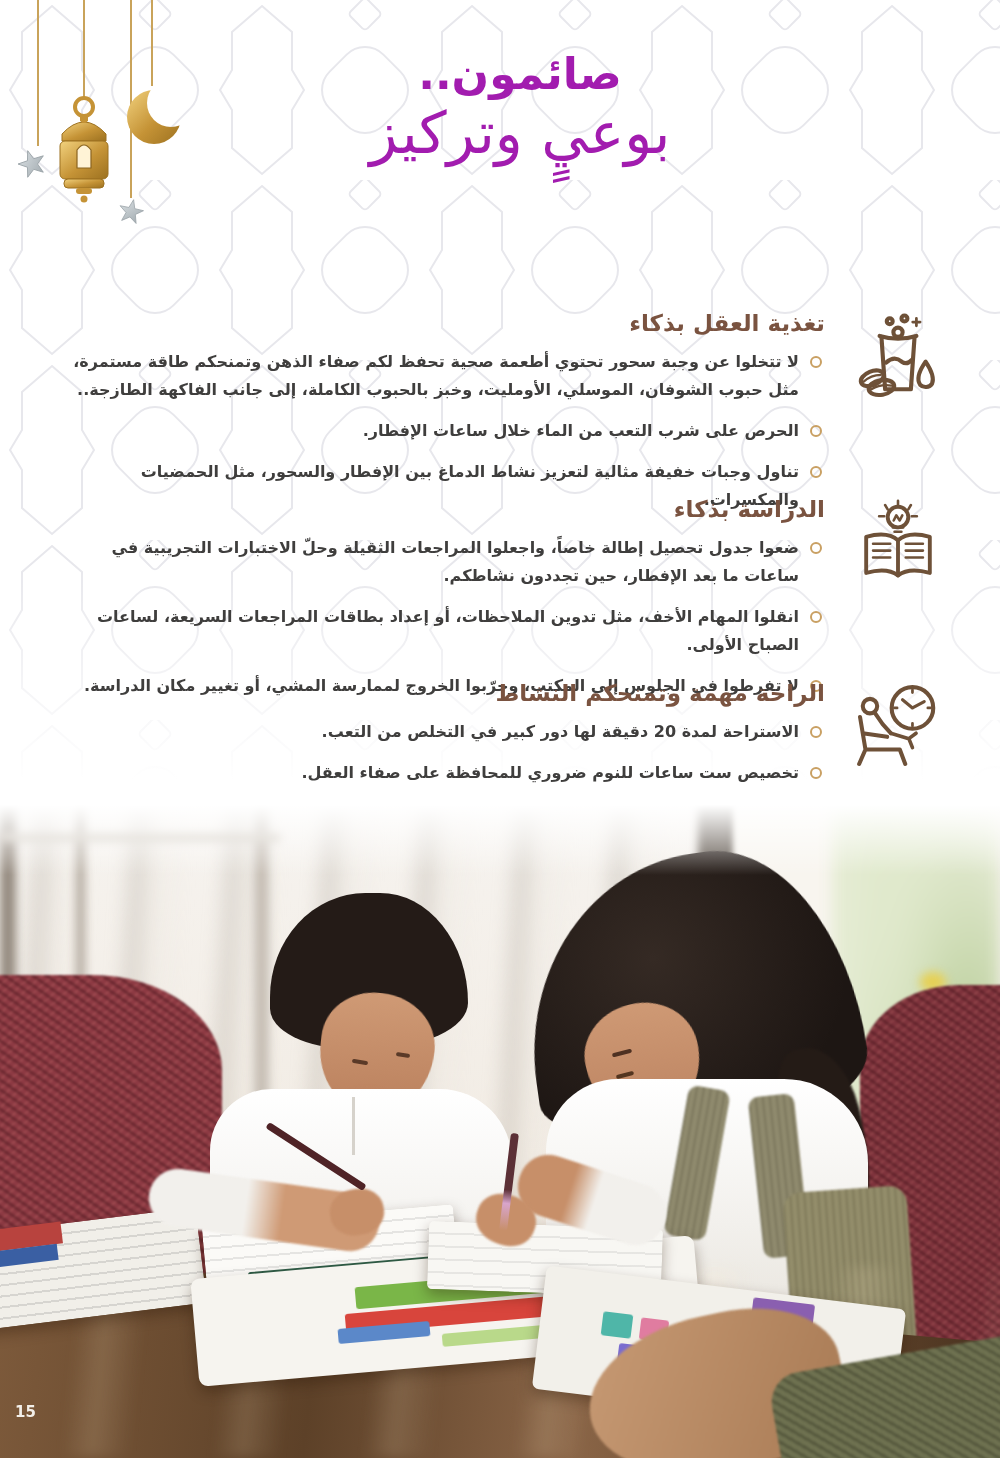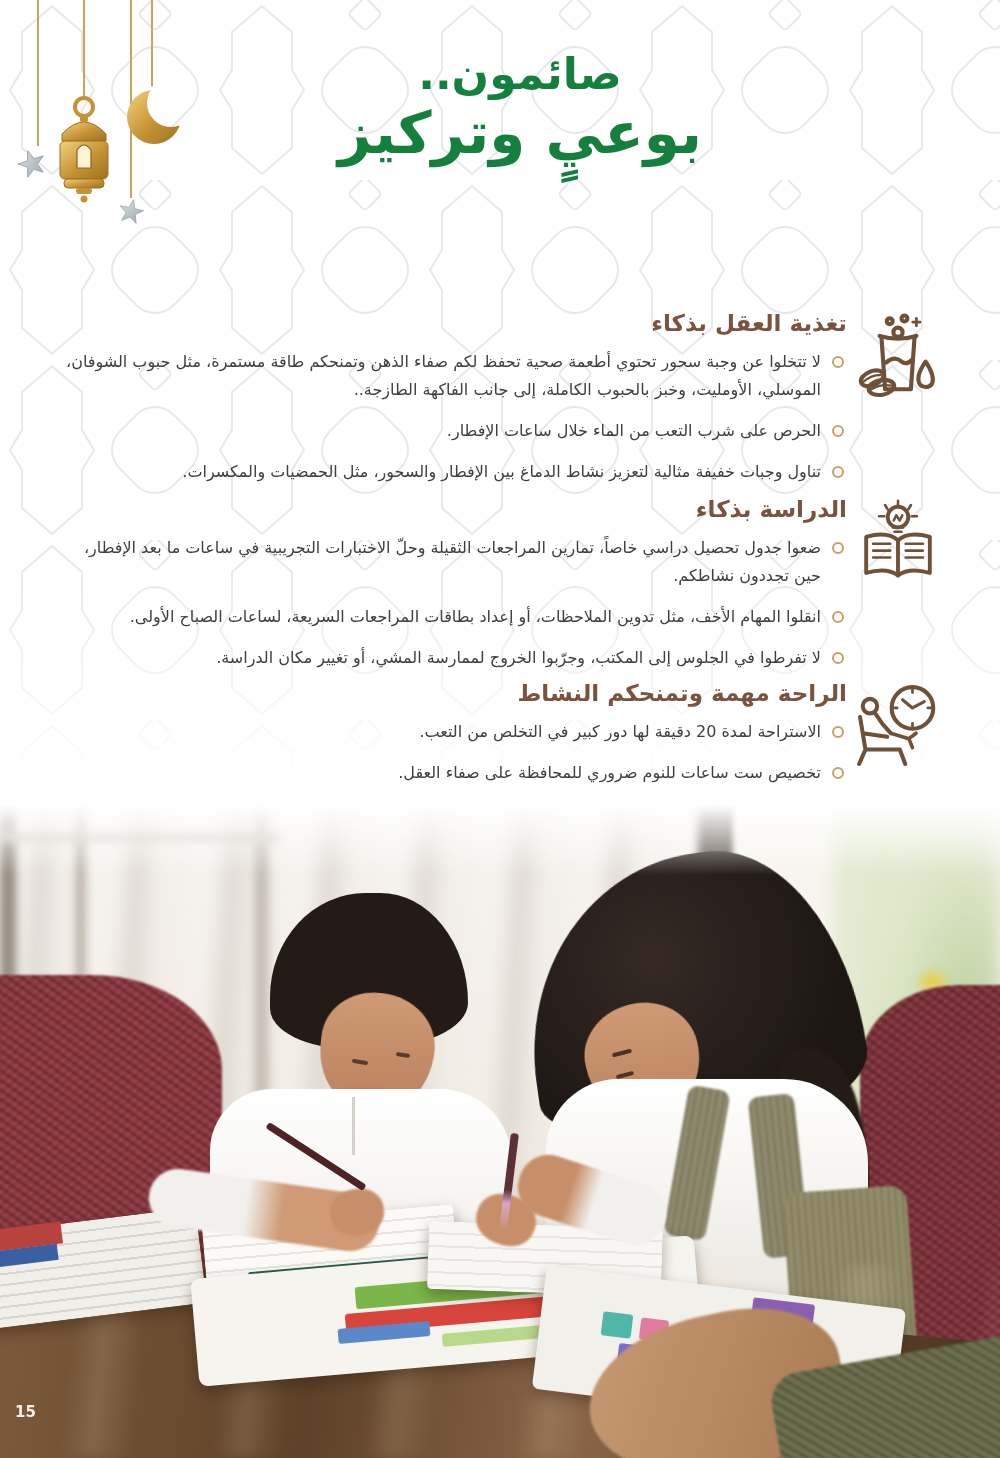--- a/index.html
+++ b/index.html
@@ -7,34 +7,34 @@
     position:relative;width:1000px;height:1458px;overflow:hidden;
     background:#ffffff;font-family:"DejaVu Sans",sans-serif;direction:rtl;
   }
   
   .pattern{position:absolute;top:0;right:0;}
   .pattern-fade{position:absolute;top:560px;right:0;width:1000px;height:250px;
     background:linear-gradient(180deg,rgba(255,255,255,0),#ffffff 88%);}
   
   .deco{position:absolute;top:0;right:780px;}
   
-  .title-block{position:absolute;top:50px;right:220px;width:520px;text-align:center;color:#15803d;}
+  .title-block{position:absolute;top:50px;right:220px;width:520px;text-align:center;color:#a21caf;}
   .title-line1{font-size:44px;font-weight:bold;line-height:1.1;}
-  .title-line2{font-size:58px;font-weight:bold;line-height:1.15;margin-top:2px;}
+  .title-line2{font-size:58px;font-weight:normal;line-height:1.15;margin-top:2px;}
   .intro{position:absolute;top:224px;right:115px;width:770px;text-align:center;
     font-size:17px;font-weight:700;line-height:1.62;color:#474645;}
   
-  .section{position:absolute;right:55px;width:890px;display:flex;gap:4px;}
+  .section{position:absolute;right:55px;width:890px;display:flex;gap:26px;}
   .sec-1{top:310px;} .sec-2{top:496px;} .sec-3{top:680px;}
   .icon-box{width:94px;flex:none;display:flex;justify-content:center;align-items:flex-start;}
   .sec-text{flex:1;text-align:right;}
   .sec-heading{margin:0 0 12px 0;font-size:23px;font-weight:bold;color:#7a5340;}
   ul.bullets{list-style:none;margin:0;padding:0;}
   ul.bullets li{position:relative;padding-right:26px;margin-bottom:13px;
-    font-size:16px;font-weight:400;line-height:1.75;color:#3f3e3d;}
+    font-size:16px;font-weight:700;line-height:1.75;color:#3f3e3d;}
   .dot{position:absolute;right:3px;top:8px;width:8px;height:8px;border:2px solid #c9a063;border-radius:50%;}
   
   .photo{position:absolute;top:797px;right:0;width:1000px;height:661px;overflow:hidden;background:#f2efe9;}
   .photo *{position:absolute;}
   .ph-base{left:0;top:0;width:1000px;height:661px;
     background:linear-gradient(180deg,#f6f3ef 0%,#f2ece4 55%,#e8dfd3 75%,#ded2c2 100%);}
   .ph-curtains{left:0;top:0;width:720px;height:500px;filter:blur(7px);
     background:repeating-linear-gradient(93deg,rgba(171,163,152,0) 0 26px,rgba(171,163,152,.30) 44px,rgba(230,225,216,.18) 66px,rgba(171,163,152,0) 96px);}
   .ph-frame-left{left:0;top:0;width:16px;height:470px;background:#948a7f;filter:blur(5px);}
   .ph-frame-a{left:76px;top:0;width:9px;height:450px;background:#b3aa9f;filter:blur(5px);}
@@ -237,21 +237,21 @@
         <path d="M45 25 L48 19 L52 25 L55 19" stroke-width="3"></path>
         <path d="M44 33 H56 M46 38 H54" stroke-width="3"></path>
         <path d="M50 48 C41 40 27 40 13 44 L13 86 C27 82 41 82 50 89 C59 82 73 82 87 86 L87 44 C73 40 59 40 50 48 Z"></path>
         <path d="M50 48 V89"></path>
         <path d="M21 52 H41 M21 60 H41 M21 68 H41 M59 52 H79 M59 60 H79 M59 68 H79" stroke-width="3"></path>
       </svg>
     </div>
     <div class="sec-text">
       <h3 class="sec-heading">الدراسة بذكاء</h3>
       <ul class="bullets">
-        <li><span class="dot"></span><span>ضعوا جدول تحصيل دراسي خاصاً، تمارين المراجعات الثقيلة وحلّ الاختبارات التجريبية في ساعات ما بعد الإفطار، حين تجددون نشاطكم.</span></li>
+        <li><span class="dot"></span><span>ضعوا جدول تحصيل إطالة خاصاً، واجعلوا المراجعات الثقيلة وحلّ الاختبارات التجريبية في ساعات ما بعد الإفطار، حين تجددون نشاطكم.</span></li>
         <li><span class="dot"></span><span>انقلوا المهام الأخف، مثل تدوين الملاحظات، أو إعداد بطاقات المراجعات السريعة، لساعات الصباح الأولى.</span></li>
         <li><span class="dot"></span><span>لا تفرطوا في الجلوس إلى المكتب، وجرّبوا الخروج لممارسة المشي، أو تغيير مكان الدراسة.</span></li>
       </ul>
     </div>
   </div>
 
   <div class="section sec-3">
     <div class="icon-box">
       <svg width="96" height="92" viewBox="0 0 104 100" fill="none" stroke="#6e5138" stroke-width="4.5" stroke-linecap="round" stroke-linejoin="round">
         <circle cx="68" cy="30" r="23"></circle>

